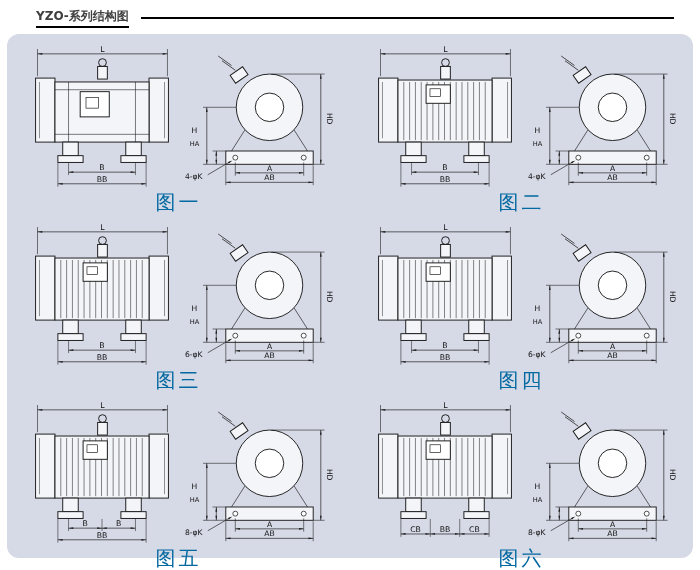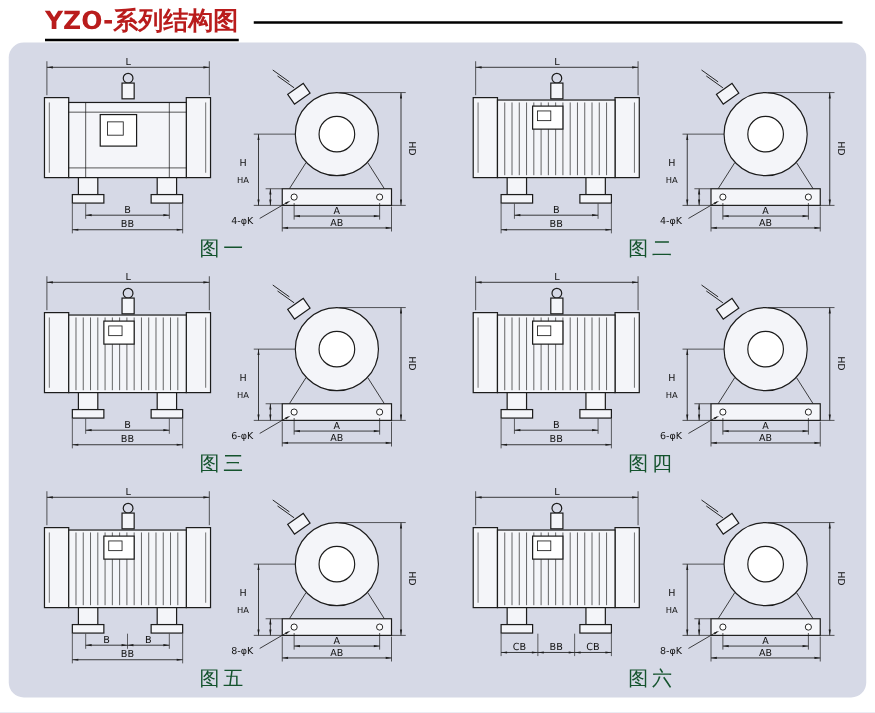--- a/index.html
+++ b/index.html
@@ -1,32 +1,32 @@
 <!DOCTYPE html>
 <html><head>
 <meta charset="utf-8">
 <style>
   html,body{margin:0;padding:0}
   body{
     width:700px;height:570px;background:#ffffff;overflow:hidden;
     font-family:"DejaVu Sans","Liberation Sans",sans-serif;
   }
   .header{display:flex;align-items:center;padding:7px 26px 2px 36px;height:22px}
-  .title{font-size:20px;font-weight:bold;color:#b91c1c;border-bottom:2px solid #000;
+  .title{font-size:12px;font-weight:bold;color:#404040;border-bottom:2px solid #000;
          padding-bottom:1px;white-space:nowrap}
   .title-rule{flex:1;height:2px;background:#000;margin-left:12px}
   .board{margin:3px 7px 6px 7px;background:#d6d9e6;border-radius:12px;height:524px;
          box-sizing:border-box;padding:4px 12px}
   .grid{display:grid;grid-template-columns:1fr 1fr;grid-template-rows:1fr 1fr 1fr;
         height:100%;column-gap:24px}
   .panel{display:flex;flex-direction:column;align-items:center;justify-content:center}
   .pair{display:flex;align-items:center;gap:2px}
   svg.side{width:160px;height:150px}
   svg.front{width:152px;height:150px}
-  .caption{font-size:16px;color:#14532d;margin-top:1px;letter-spacing:3px}
+  .caption{font-size:20px;color:#0369a1;margin-top:1px;letter-spacing:3px}
   text{font-family:"DejaVu Sans",sans-serif}
 </style>
 </head>
 <body>
 
 <div class="header">
   <span class="title">YZO-系列结构图</span>
   <div class="title-rule"></div>
 </div>
 

